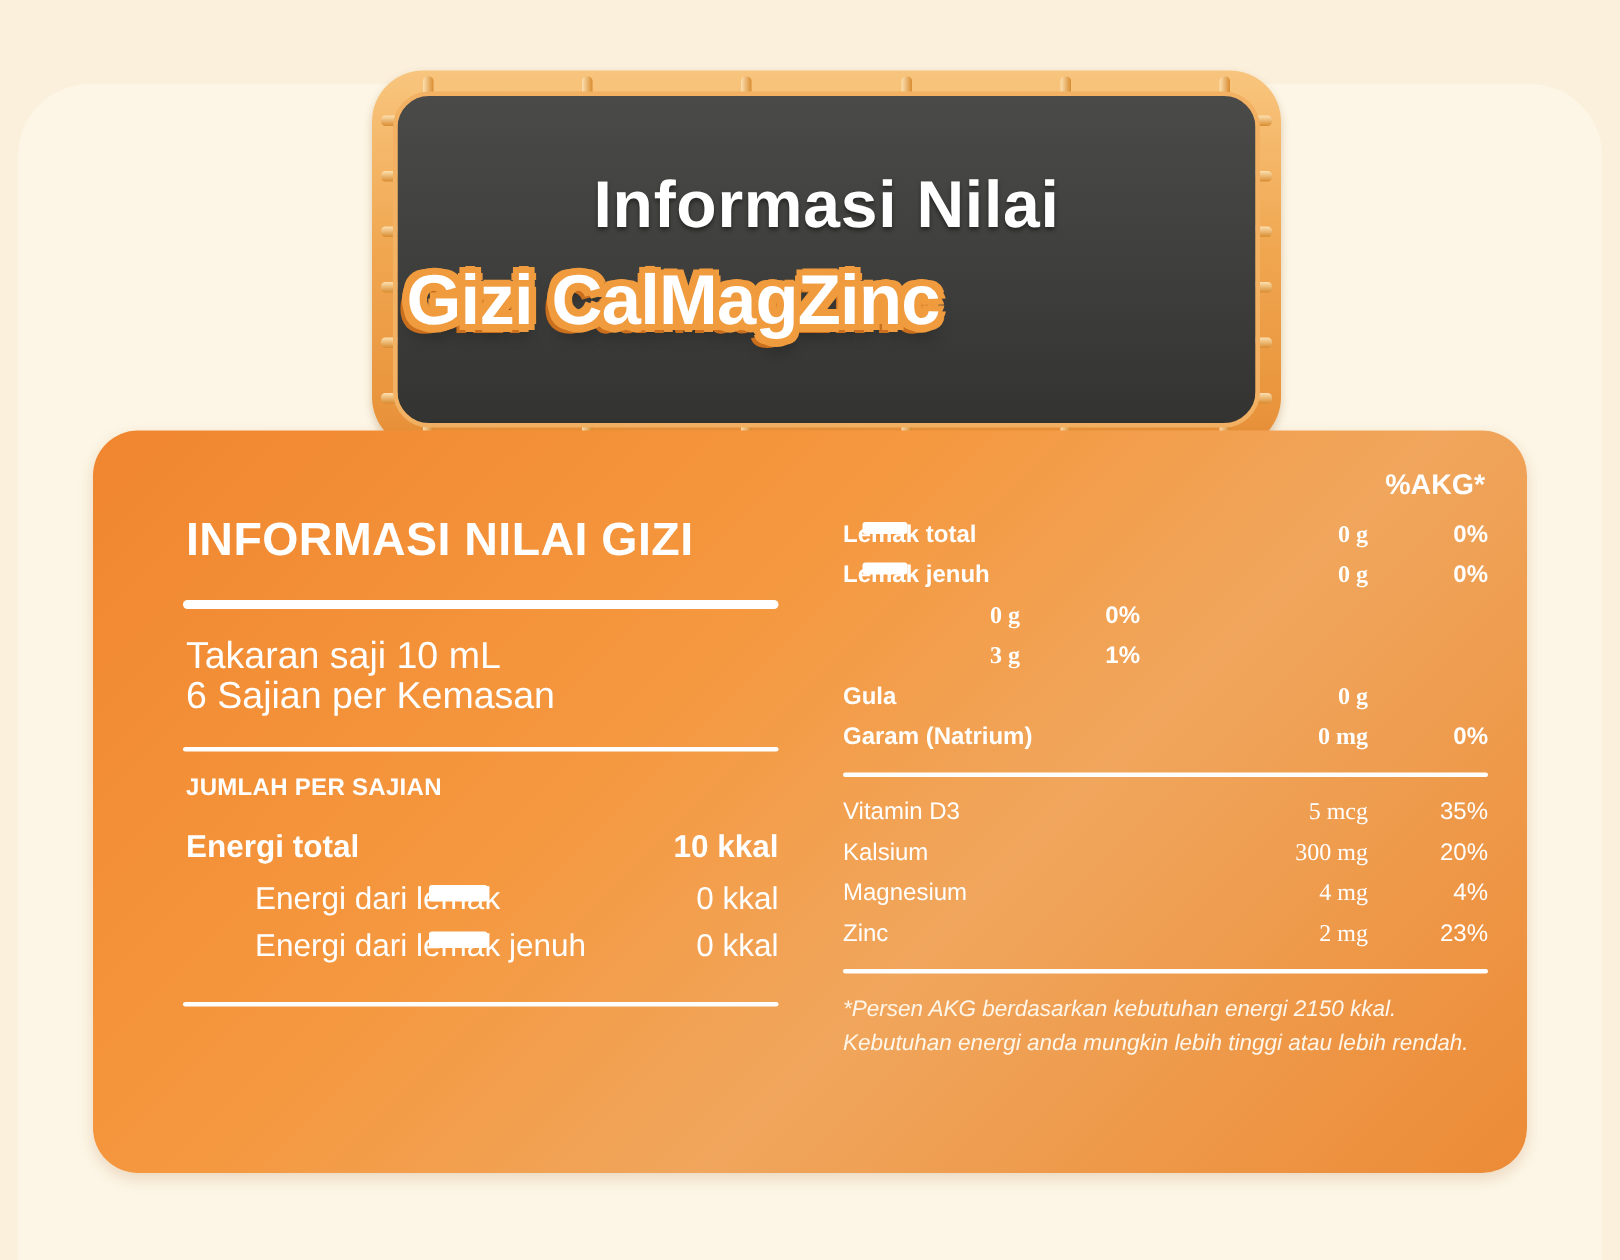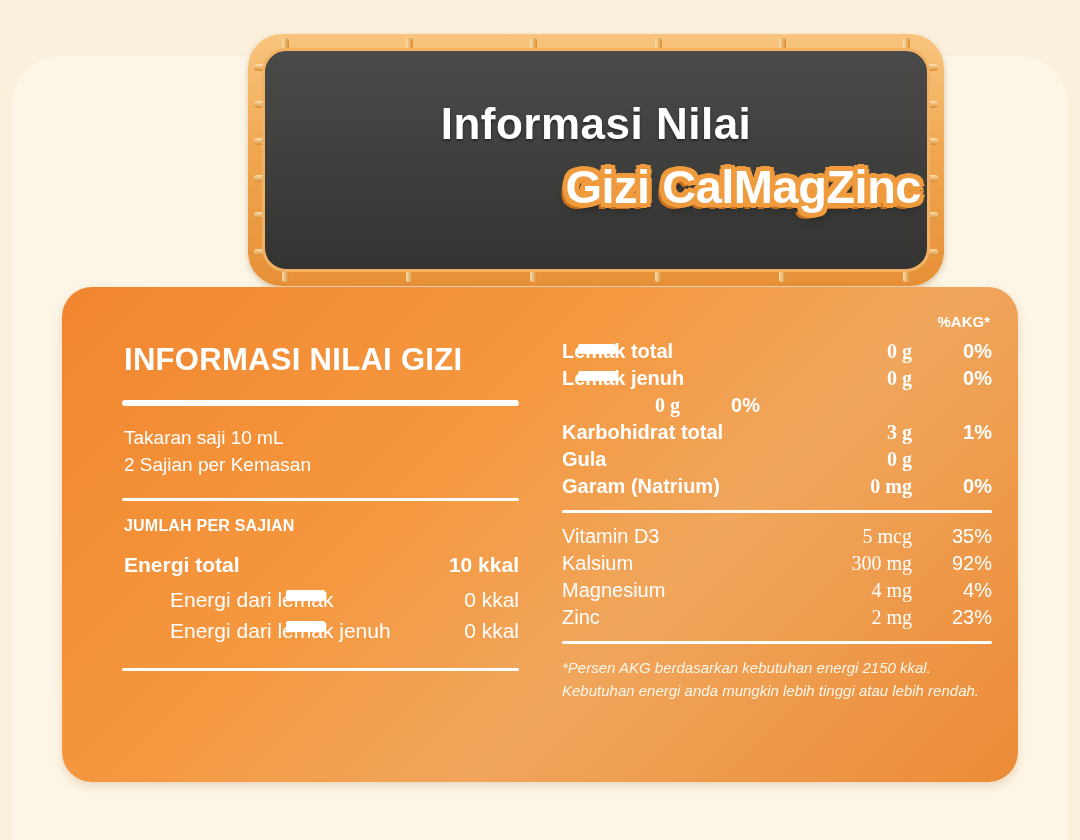--- a/index.html
+++ b/index.html
@@ -28,28 +28,29 @@
     width: 1056px;
     height: 784px;
     background: #fdf6e6;
     border-radius: 48px 48px 0 0;
   }
 
   
   .plaque {
     position: absolute;
     left: 248px;
-    top: 34px;
-    width: 696px;
+    top: 47px;
+    width: 584px;
     height: 252px;
     border-radius: 34px;
     background: linear-gradient(180deg, #f6b860 0%, #f3a martin 40%, #eb9440 100%);
     background: linear-gradient(180deg, #f7c278 0%, #f0a busca 45%, #e8903c 100%);
     background: linear-gradient(180deg, #f8c57e 0%, #f0a64f 48%, #e79038 100%);
     box-shadow: 0 3px 6px rgba(120, 70, 10, 0.25);
+    padding-left: 22px;
   }
   .plaque-inner {
     position: absolute;
     left: 14px;
     top: 14px;
     right: 14px;
     bottom: 14px;
     border-radius: 24px;
     background: linear-gradient(180deg, #4a4a48 0%, #3e3e3c 55%, #333331 100%);
     border: 3px solid #f2b163;
@@ -66,21 +67,21 @@
     font-weight: bold;
     color: #ffffff;
     letter-spacing: 0.5px;
     text-shadow: 0 2px 3px rgba(0,0,0,0.45);
   }
   .sub-wrap {
     position: absolute;
     left: 0;
     right: 0;
     top: 108px;
-    text-align: right;
+    text-align: left;
   }
   .sub-text {
     position: relative;
     display: inline-block;
     font-size: 47px;
     font-weight: bold;
     color: #ffffff;
     letter-spacing: -0.5px;
     padding: 0 6px;
     text-shadow:
@@ -157,21 +158,21 @@
     margin: 0 28px 0 30px;
   }
   .rule-thin {
     height: 3px;
     background: #ffffff;
     border-radius: 2px;
     margin: 0 28px 0 30px;
   }
   .serving {
     margin: 18px 30px 20px 32px;
-    font-size: 19px;
+    font-size: 25px;
     line-height: 27px;
   }
   .per-serving {
     margin: 16px 30px 14px 32px;
     font-size: 16px;
     font-weight: bold;
     letter-spacing: 0.2px;
   }
   .energy-row {
     display: flex;
@@ -202,29 +203,29 @@
 
   
   .col-right {
     position: absolute;
     left: 500px;
     top: 26px;
     width: 430px;
   }
   .akg-head {
     text-align: right;
-    font-size: 15px;
+    font-size: 19px;
     font-weight: bold;
     padding-right: 2px;
     margin-bottom: 8px;
   }
   .nrow {
     display: flex;
     align-items: flex-start;
-    font-size: 20px;
+    font-size: 16px;
     line-height: 27px;
   }
   .nrow .name { flex: 1 1 auto; }
   .nrow .amt {
     width: 118px;
     text-align: right;
     padding-right: 6px;
     font-family: Liberation Serif, serif;
   }
   .nrow .pct {
@@ -295,21 +296,21 @@
 </div>
 
 <div class="card">
 
   <div class="col-left">
     <div class="nutri-heading">INFORMASI NILAI GIZI</div>
     <div class="rule-thick"></div>
 
     <div class="serving">
       <div>Takaran saji 10 mL</div>
-      <div>2 Sajian per Kemasan</div>
+      <div>6 Sajian per Kemasan</div>
     </div>
 
     <div class="rule-thin"></div>
 
     <div class="per-serving">JUMLAH PER SAJIAN</div>
 
     <div class="energy-row total">
       <span class="lbl">Energi total</span>
       <span class="val">10 kkal</span>
     </div>
@@ -339,21 +340,20 @@
       <div class="nrow">
         <span class="name"><span>L</span><span class="redacted">ema</span><span>k jenuh</span></span>
         <span class="amt">0 g</span>
         <span class="pct">0%</span>
       </div>
       <div class="nrow">
         <span class="amt">0 g</span>
         <span class="pct">0%</span>
       </div>
       <div class="nrow">
-        <span class="name">Karbohidrat total</span>
         <span class="amt">3 g</span>
         <span class="pct">1%</span>
       </div>
       <div class="nrow">
         <span class="name">Gula</span>
         <span class="amt">0 g</span>
         <span class="pct"></span>
       </div>
       <div class="nrow">
         <span class="name">Garam (Natrium)</span>
@@ -366,21 +366,21 @@
 
     <div>
       <div class="nrow">
         <span class="name">Vitamin D3</span>
         <span class="amt">5 mcg</span>
         <span class="pct">35%</span>
       </div>
       <div class="nrow">
         <span class="name">Kalsium</span>
         <span class="amt">300 mg</span>
-        <span class="pct">92%</span>
+        <span class="pct">20%</span>
       </div>
       <div class="nrow">
         <span class="name">Magnesium</span>
         <span class="amt">4 mg</span>
         <span class="pct">4%</span>
       </div>
       <div class="nrow">
         <span class="name">Zinc</span>
         <span class="amt">2 mg</span>
         <span class="pct">23%</span>

